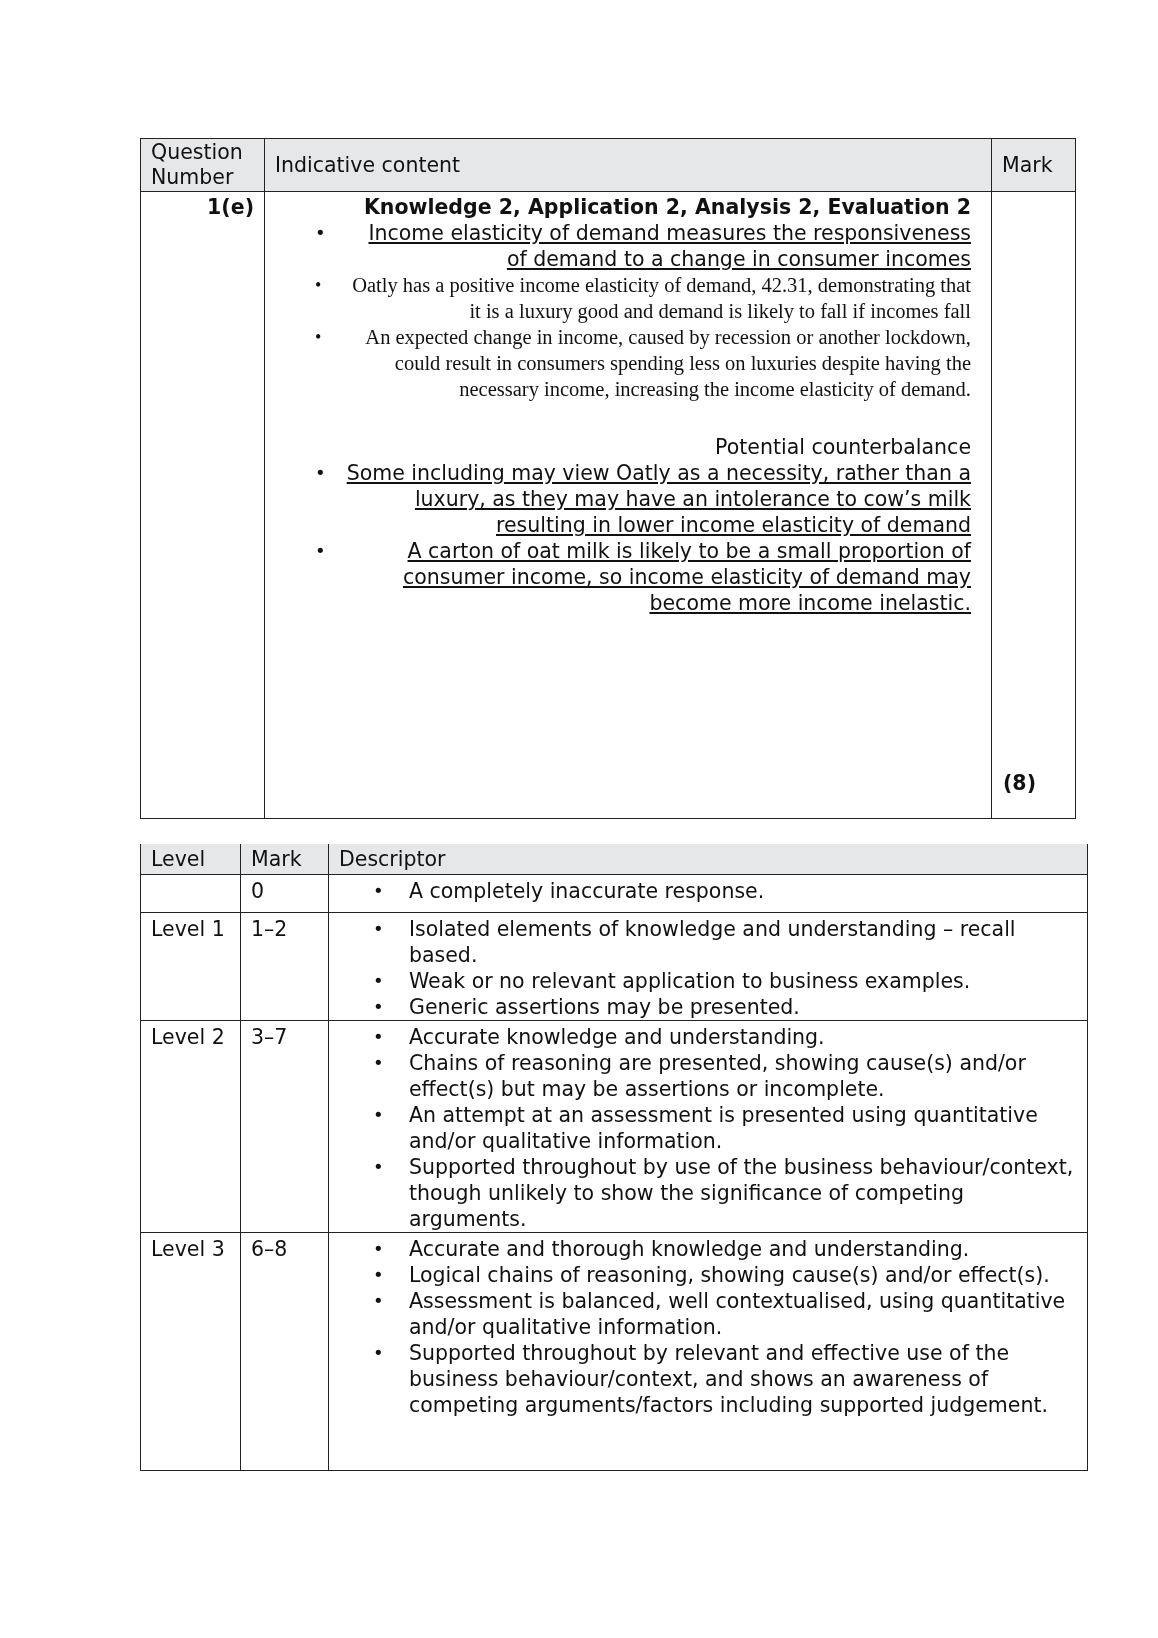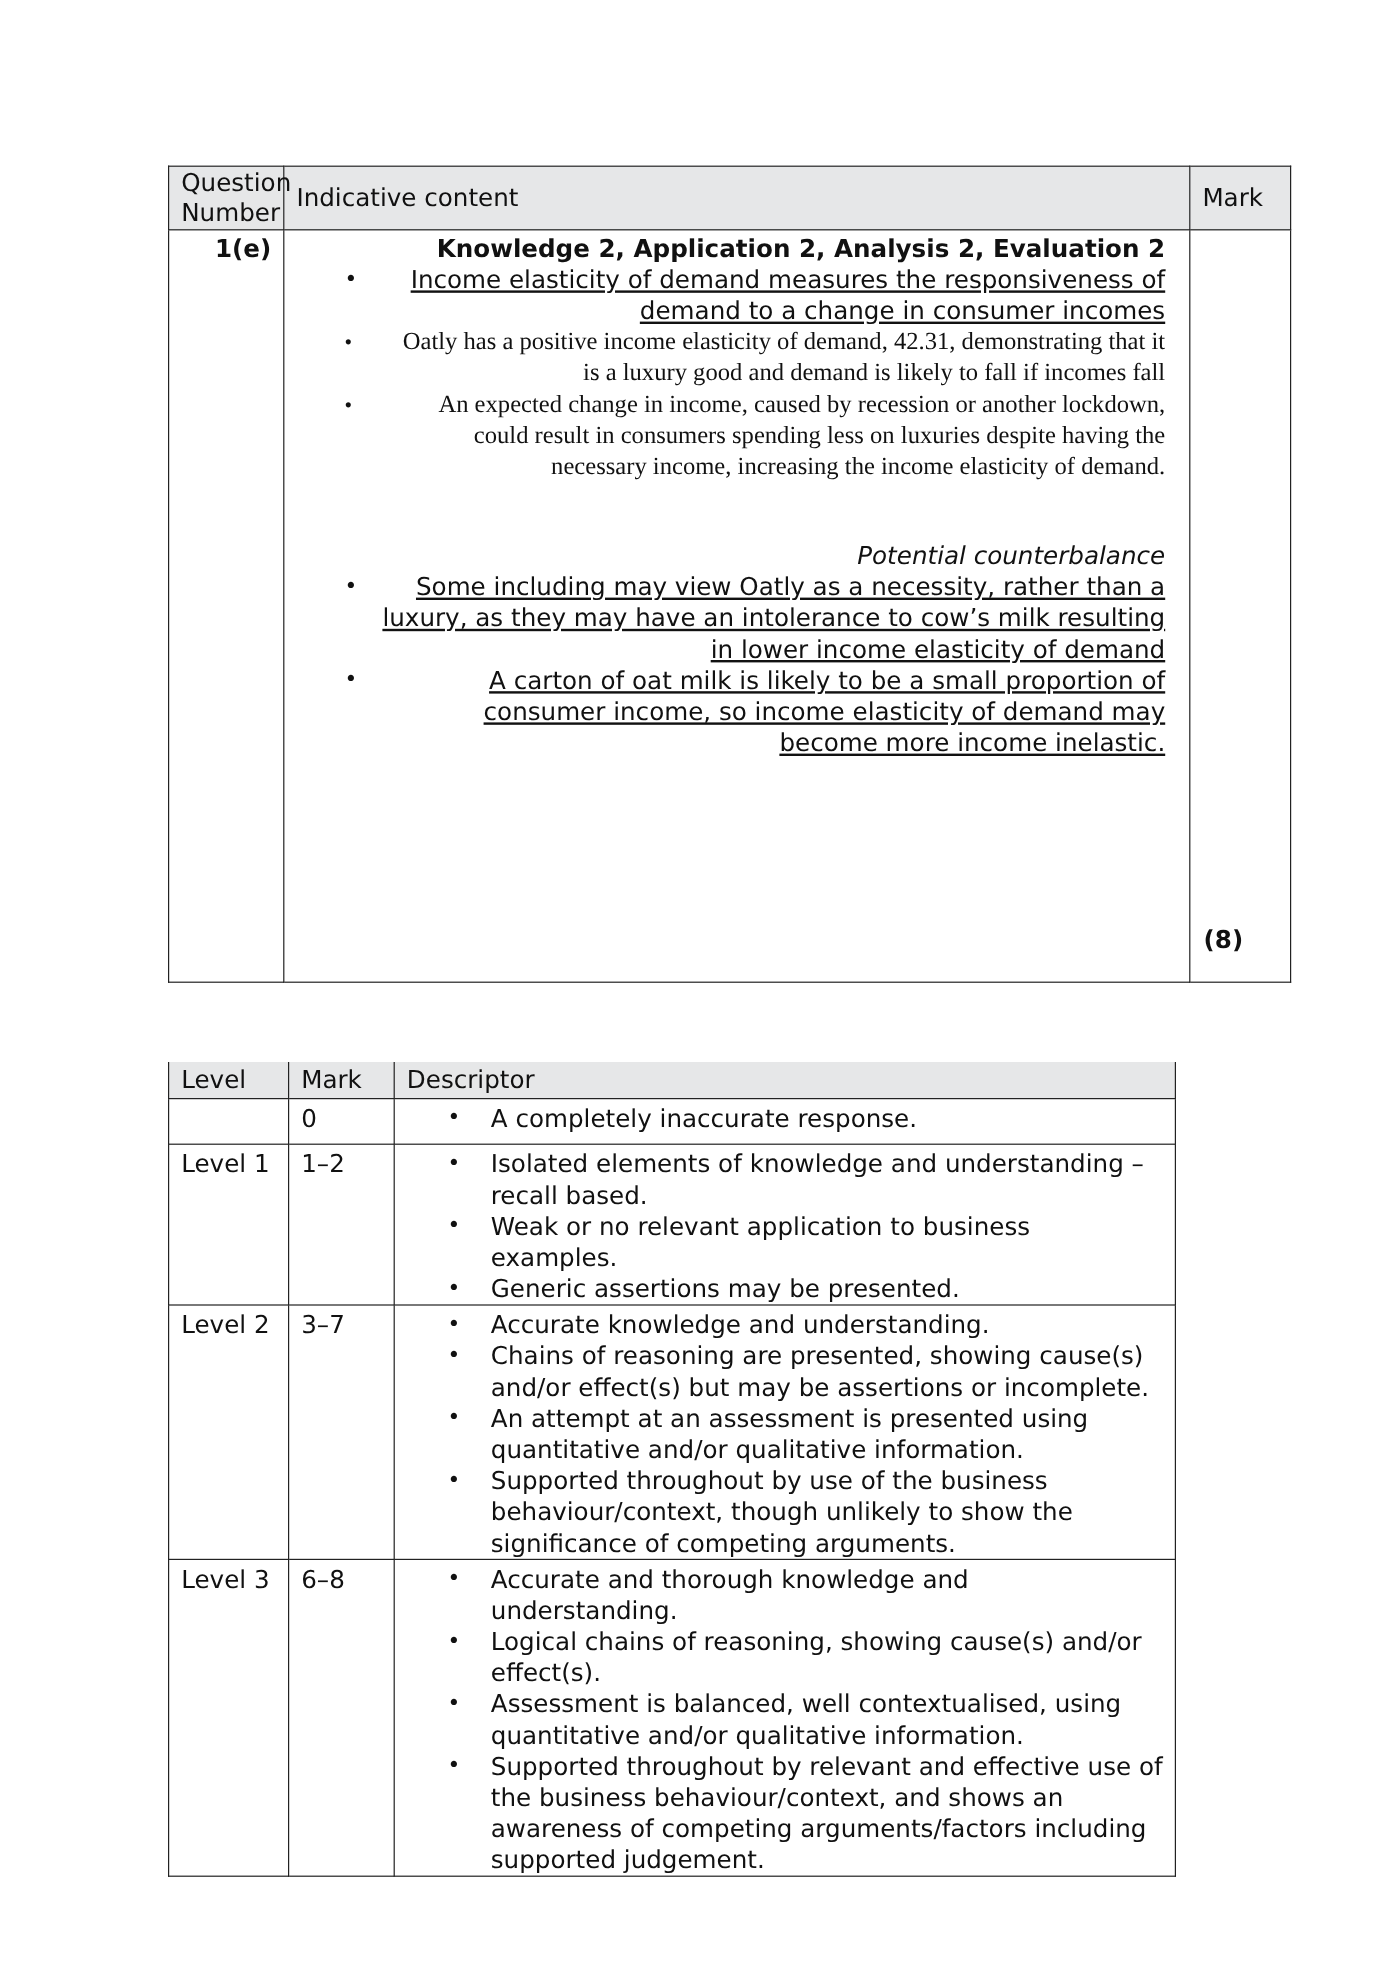--- a/index.html
+++ b/index.html
@@ -8,39 +8,39 @@
       font-family: "DejaVu Sans", sans-serif; color: #111111;
       font-size: 20.5px; line-height: 26px;
     }
     table { border-collapse: collapse; position: absolute; table-layout: fixed; }
     td, th { vertical-align: top; padding: 0; font-weight: normal; text-align: left; }
 
     
     #t1 { left: 140px; top: 138px; width: 936px; border: 1.5px solid #222; }
     #t1 th, #t1 td { border: 1.5px solid #222; }
     #t1 thead th { background: #e6e7e8; height: 52px; padding: 0 10px; vertical-align: middle; line-height: 25px; }
-    #t1 .c1 { width: 96px; }
+    #t1 .c1 { width: 124px; }
     #t1 .c3 { width: 84px; }
     #t1 tbody td { height: 624px; }
     .qnum { font-weight: bold; padding: 2px 10px 0 10px !important; text-align: right; }
     .content { padding: 2px 20px 0 10px !important; text-align: right; }
     .heading { font-weight: bold; margin: 0 0 0 21px; }
     ul.bl { list-style: none; margin: 0; padding: 0; }
     ul.bl li { position: relative; padding-left: 70px; }
     ul.bl li::before {
       content: "\2022"; position: absolute; left: 40px; top: 0; font-size: 18px;
     }
     .gap-sm { margin-top: 18px; text-decoration: underline; }
     .gap-md { margin-top: 20px; font-family: Liberation Serif, serif; }
-    .counter { font-style: italic; margin-top: 48px; }
+    .counter { margin-top: 32px; }
     .markcell { position: relative; }
     .mark8 { position: absolute; left: 11px; bottom: 22px; font-weight: bold; }
 
     
-    #t2 { left: 140px; top: 885px; width: 840px; }
+    #t2 { left: 140px; top: 844px; width: 948px; }
     #t2 th, #t2 td { border: 1.5px solid #222; }
     #t2 thead th { background: #e6e7e8; border-top: none; height: 28px; padding: 0 10px; line-height: 30px; }
     #t2 .c1 { width: 100px; }
     #t2 .c2 { width: 88px; }
     #t2 td { padding: 0 10px; }
     #t2 td.desc { padding: 1px 10px 0 0; }
     #t2 ul.bl li { padding-left: 80px; }
     #t2 ul.bl li::before { left: 44px; }
     #t2 tr.r0 td { height: 34px; padding-top: 3px; }
     #t2 tr.r1 td { height: 103px; padding-top: 3px; }

